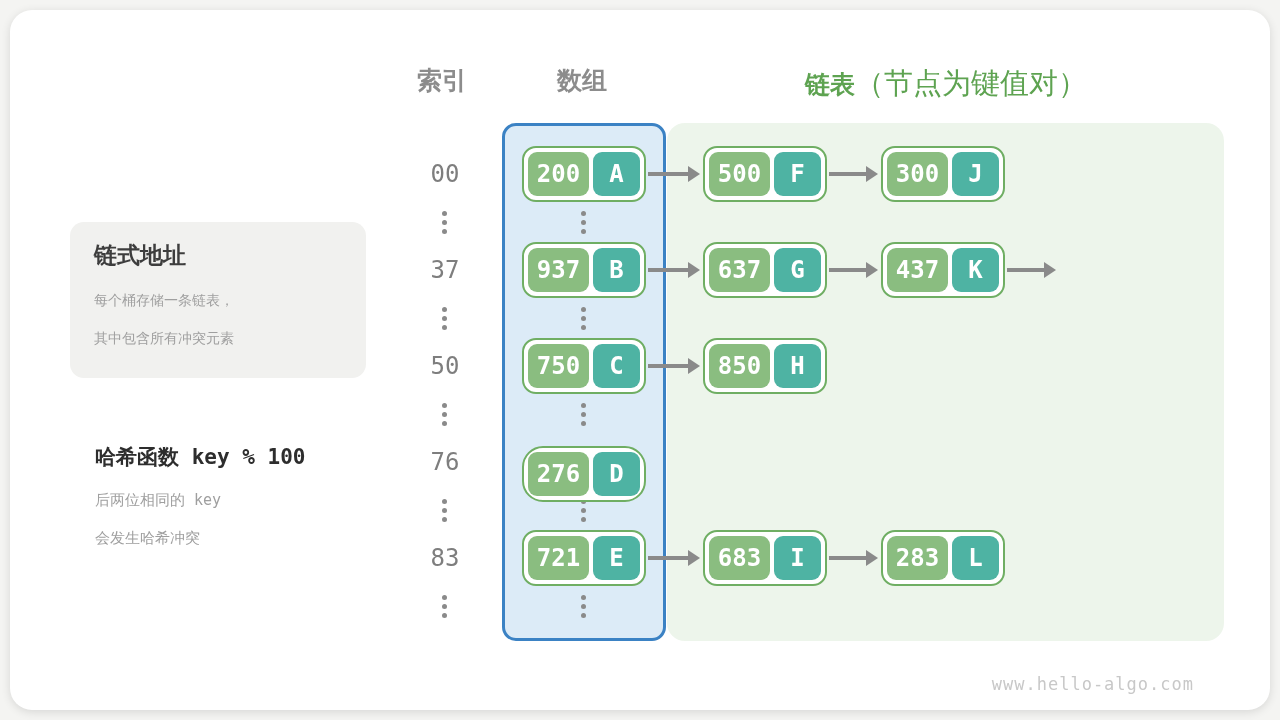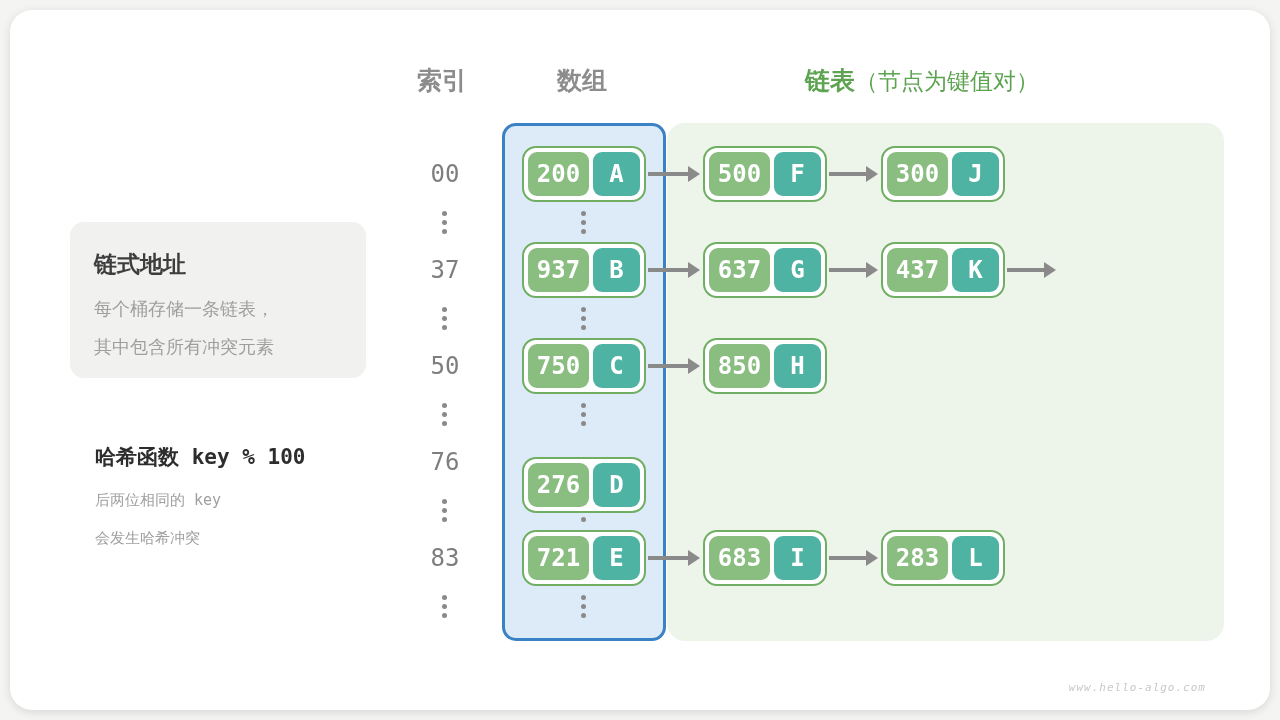--- a/index.html
+++ b/index.html
@@ -19,21 +19,21 @@
   
   .col-header {
     position: absolute; top: 54px;
     font-size: 25px; font-weight: 700;
     color: var(--header-gray);
     white-space: nowrap;
   }
   .col-header.index { left: 396px; width: 72px; text-align: center; }
   .col-header.array { left: 536px; width: 72px; text-align: center; }
   .col-header.list  { left: 795px; color: var(--header-green); }
-  .col-header.list .note { font-weight: 400; font-size: 23px; }
+  .col-header.list .note { font-weight: 400; font-size: 29px; }
 
   
   .list-panel {
     position: absolute; left: 657px; top: 113px;
     width: 557px; height: 518px;
     background: var(--list-panel-bg);
     border-radius: 18px;
   }
   .array-panel {
     position: absolute; left: 492px; top: 113px;
@@ -44,30 +44,30 @@
     border-radius: 14px;
   }
 
   
   .side-box {
     position: absolute; left: 60px; top: 212px;
     width: 296px; height: 156px;
     box-sizing: border-box;
     background: var(--sidebox-bg);
     border-radius: 14px;
-    padding: 27px 24px;
+    padding: 18px 24px;
   }
   .side-box .box-title {
     margin: 0 0 10px 0;
     font-size: 23px; font-weight: 700;
     color: var(--title-text);
   }
   .side-box .box-line {
     margin: 0;
-    font-size: 18px; line-height: 38px;
+    font-size: 14px; line-height: 38px;
     color: var(--muted-text);
   }
 
   .hash-block { position: absolute; left: 85px; top: 433px; }
   .hash-title {
     margin: 0 0 10px 0;
     font-family: "DejaVu Sans Mono", "DejaVu Sans", monospace;
     font-size: 21px; font-weight: 700;
     color: #2d2d2d;
     white-space: nowrap;
@@ -114,26 +114,25 @@
   .arrow::after {
     content: ""; position: absolute; right: -12px; top: 50%;
     transform: translateY(-50%);
     width: 0; height: 0;
     border-left: 12px solid var(--arrow);
     border-top: 8px solid transparent;
     border-bottom: 8px solid transparent;
   }
 
   .watermark {
-    position: absolute; right: 64px; bottom: 16px;
+    position: absolute; right: 76px; bottom: 16px;
     font-family: "DejaVu Sans Mono", monospace;
-    font-size: 11px;
+    font-size: 17px;
     color: var(--watermark-text);
     letter-spacing: 1px;
-    font-style: italic;
   }
 </style>
 </head>
 <body>
 
 <div class="card">
 
   <div class="list-panel"></div>
   <div class="array-panel"></div>
 
@@ -229,21 +228,21 @@
       <div class="dots" style="left: 432px; top: 489px;">
         <i></i>
         <i></i>
         <i></i>
       </div>
       <div class="dots" style="left: 571px; top: 489px;">
         <i></i>
         <i></i>
         <i></i>
       </div>
-      <div class="node" style="left: 512px; top: 447px;">
+      <div class="node" style="left: 512px; top: 436px; border-radius: 21px;">
         <span class="key">276</span>
         <span class="val">D</span>
       </div>
       <div class="index-label" style="left: 395px; top: 533px;">83</div>
       <div class="dots" style="left: 432px; top: 585px;">
         <i></i>
         <i></i>
         <i></i>
       </div>
       <div class="dots" style="left: 571px; top: 585px;">

